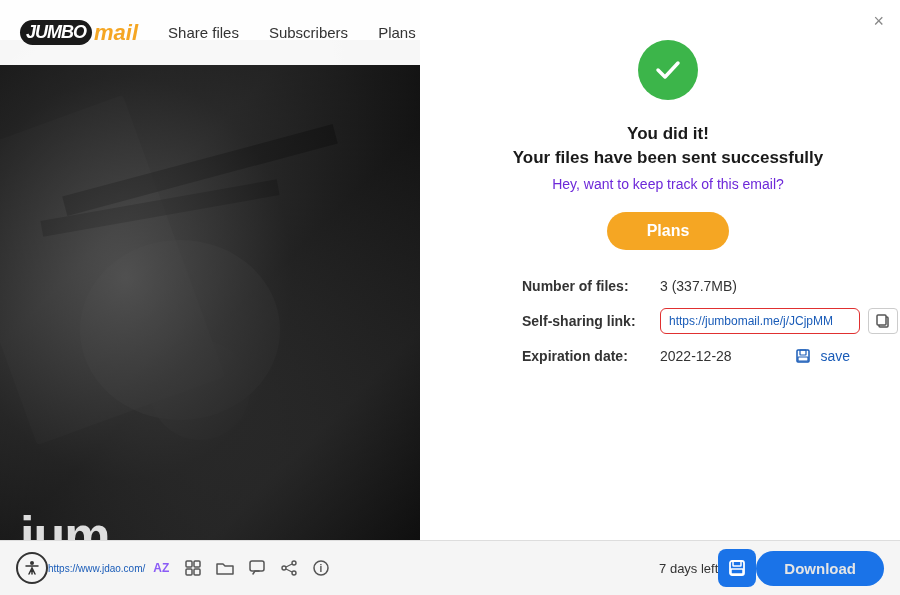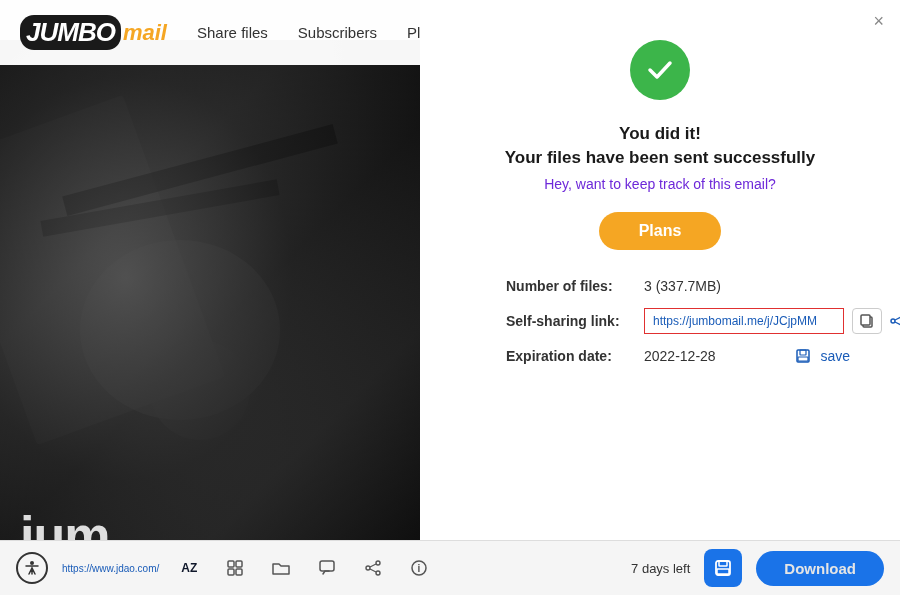--- a/index.html
+++ b/index.html
@@ -53,21 +53,21 @@
       align-items: center;
       padding: 0 20px;
       gap: 30px;
     }
     .logo-area {
       display: flex;
       align-items: center;
       gap: 2px;
     }
     .logo-jumbo {
-      font-size: 26px;
+      font-size: 18px;
       font-weight: 900;
       color: #1a1a1a;
       letter-spacing: -1px;
       font-style: italic;
       background: #1a1a1a;
       color: white;
       padding: 2px 6px;
       border-radius: 14px;
     }
     .logo-mail {
@@ -109,20 +109,21 @@
       line-height: 1;
     }
 
     
     .modal-content {
       flex: 1;
       display: flex;
       flex-direction: column;
       align-items: center;
       padding: 30px 40px 20px;
+      margin-left: 16px;
     }
 
     
     .success-circle {
       width: 60px;
       height: 60px;
       background: #3cb54a;
       border-radius: 50%;
       display: flex;
       align-items: center;
@@ -194,21 +195,21 @@
 
     
     .link-area {
       display: flex;
       align-items: center;
       gap: 8px;
       flex: 1;
     }
     .link-input {
       border: 1.5px solid #e03030;
-      border-radius: 0;
+      border-radius: 6px;
       padding: 5px 8px;
       font-size: 12px;
       color: #1a5cb8;
       width: 200px;
       outline: none;
       overflow: hidden;
       text-overflow: ellipsis;
       white-space: nowrap;
     }
     .copy-btn {
@@ -246,21 +247,21 @@
     
     .bottom-toolbar {
       position: absolute;
       bottom: 0; left: 0; right: 0;
       height: 55px;
       background: #f5f5f5;
       border-top: 1px solid #ddd;
       display: flex;
       align-items: center;
       padding: 0 16px;
-      gap: 14px;
+      gap: 0;
       z-index: 20;
     }
 
     .toolbar-icon {
       width: 32px;
       height: 32px;
       display: flex;
       align-items: center;
       justify-content: center;
       cursor: pointer;
@@ -437,21 +438,21 @@
 
   <div class="access-icon">
     <svg width="18" height="18" viewBox="0 0 18 18">
       <circle cx="9" cy="4" r="2" fill="#333"></circle>
       <path d="M3 7h12M9 9v6M6 15l3-6 3 6" stroke="#333" stroke-width="1.5" fill="none" stroke-linecap="round"></path>
     </svg>
   </div>
 
   <span class="toolbar-url">https://www.jdao.com/</span>
 
-  <div class="toolbar-icon" style="font-size:12px;font-weight:700;color:#0f172a;">AZ</div>
+  <div class="toolbar-icon" style="font-size:12px;font-weight:700;color:#8b5cf6;">AZ</div>
 
   <div class="toolbar-icon">
     <svg width="18" height="18" viewBox="0 0 18 18">
       <rect x="2" y="2" width="6" height="6" rx="1" fill="none" stroke="#555" stroke-width="1.5"></rect>
       <rect x="10" y="2" width="6" height="6" rx="1" fill="none" stroke="#555" stroke-width="1.5"></rect>
       <rect x="2" y="10" width="6" height="6" rx="1" fill="none" stroke="#555" stroke-width="1.5"></rect>
       <rect x="10" y="10" width="6" height="6" rx="1" fill="none" stroke="#555" stroke-width="1.5"></rect>
     </svg>
   </div>
 

